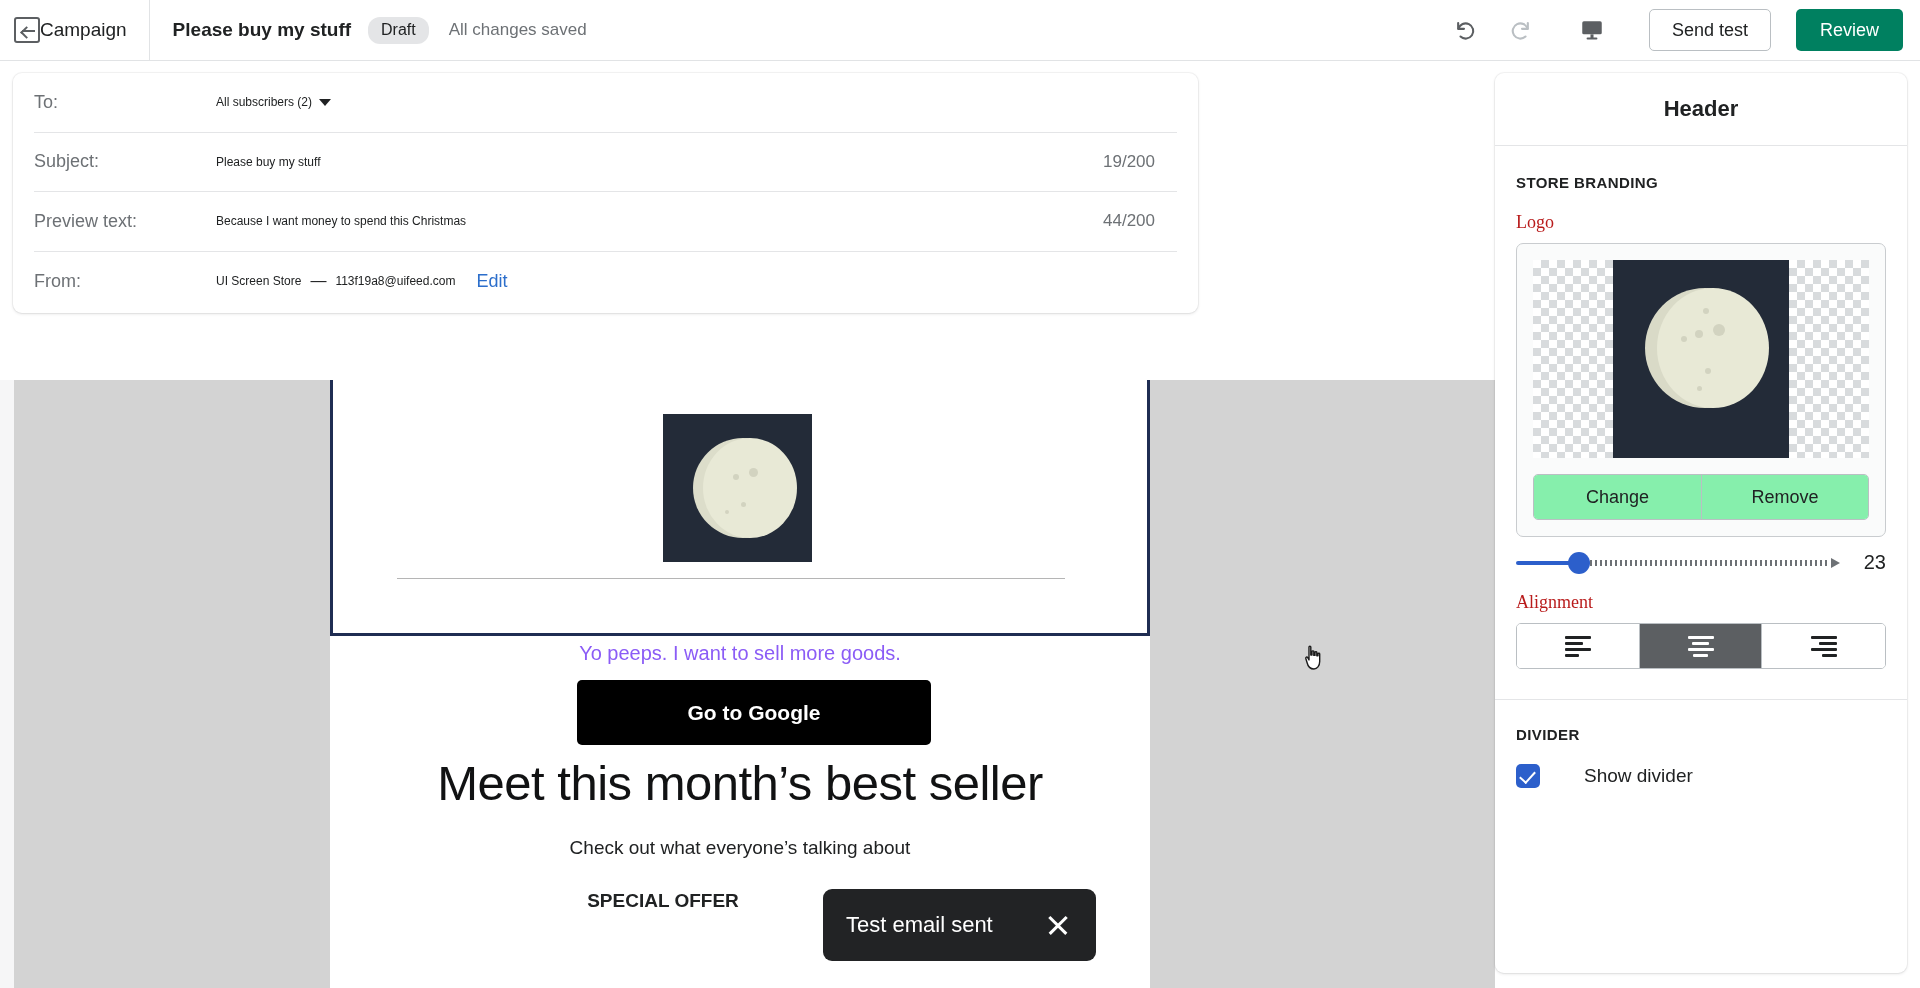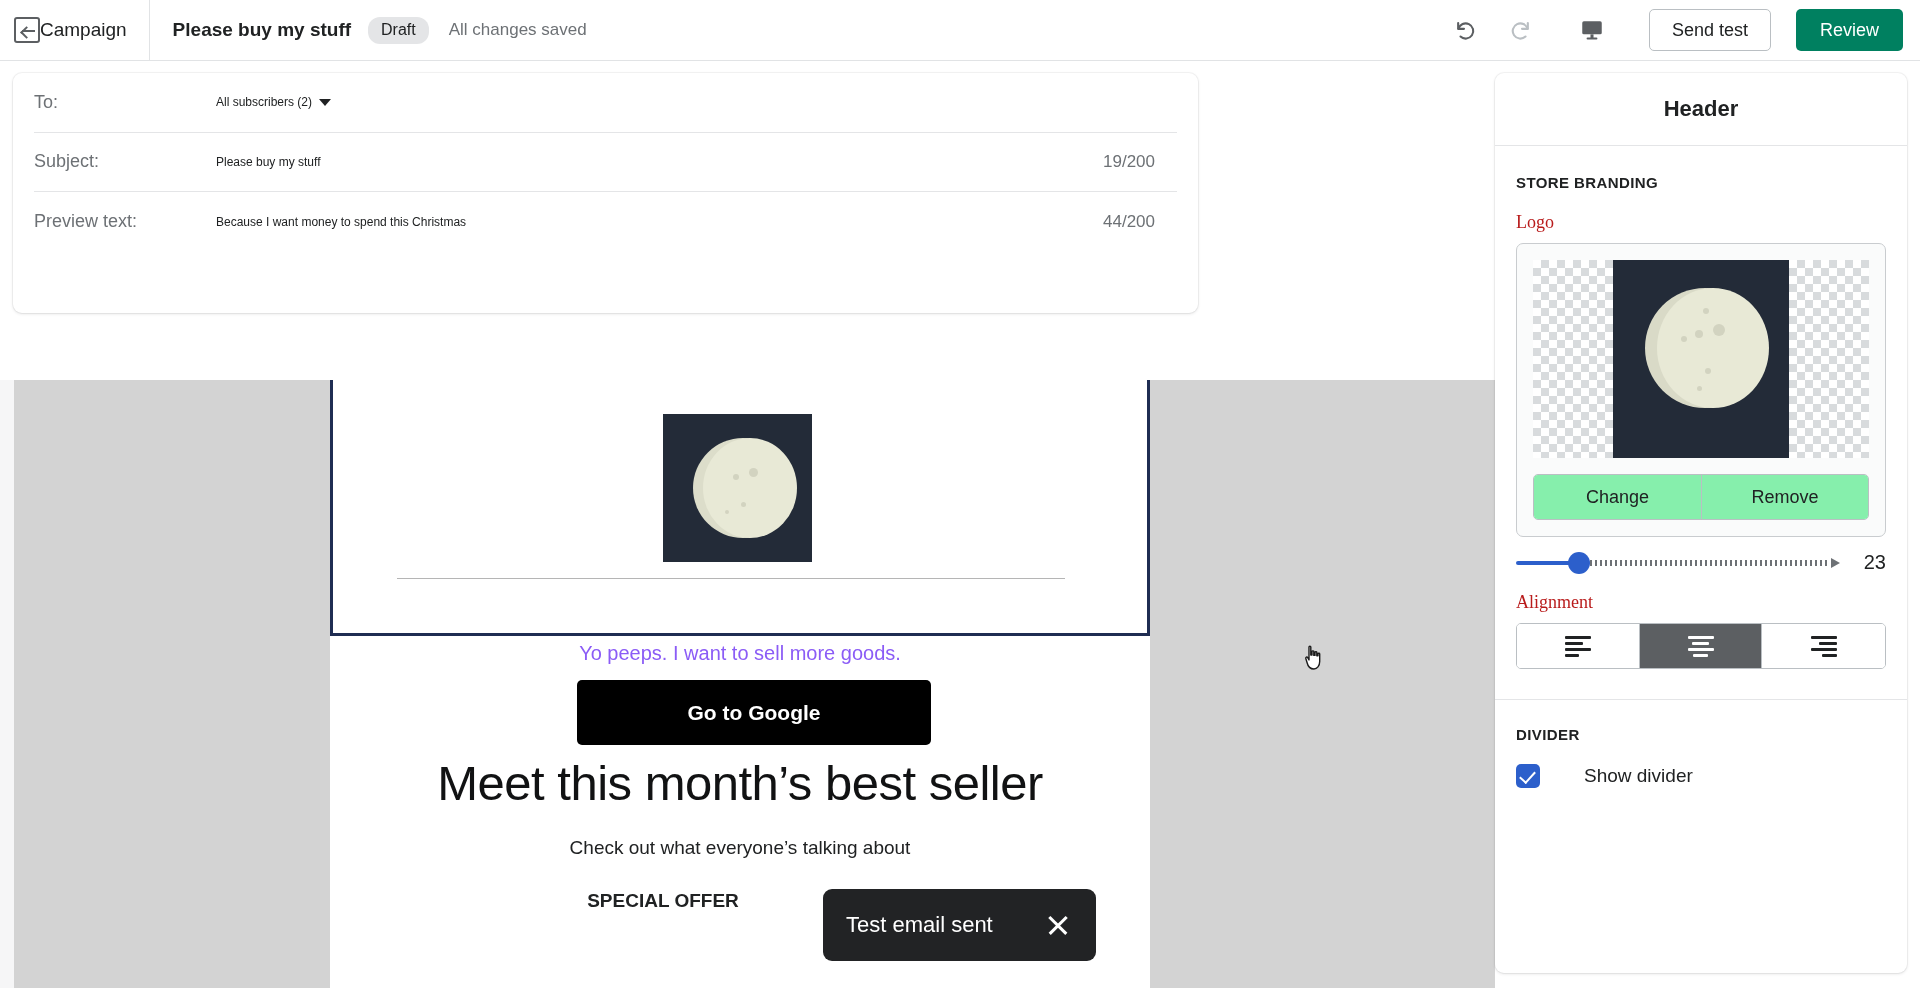--- a/index.html
+++ b/index.html
@@ -438,20 +438,27 @@
     <span class="row-value">Please buy my stuff</span>
     <span class="row-counter">19/200</span>
   </div>
 
   <div class="form-row">
     <span class="row-label">Preview text:</span>
     <span class="row-value">Because I want money to spend this Christmas</span>
     <span class="row-counter">44/200</span>
   </div>
 
+  <div class="form-row">
+    <span class="row-label">From:</span>
+    <span class="row-value">UI Screen Store</span>
+    <span id="from-dash">—</span>
+    <span class="row-value">113f19a8@uifeed.com</span>
+    <a id="from-edit">Edit</a>
+  </div>
 </div>
 
 <div id="canvas">
   <div id="canvas-left-strip"></div>
 
   <div id="email-sheet">
 
     <div id="header-block">
       <div id="logo-preview">
         <div class="moon" style="left:30px;top:24px;width:100px;height:100px;background:#dcddca;"></div>

